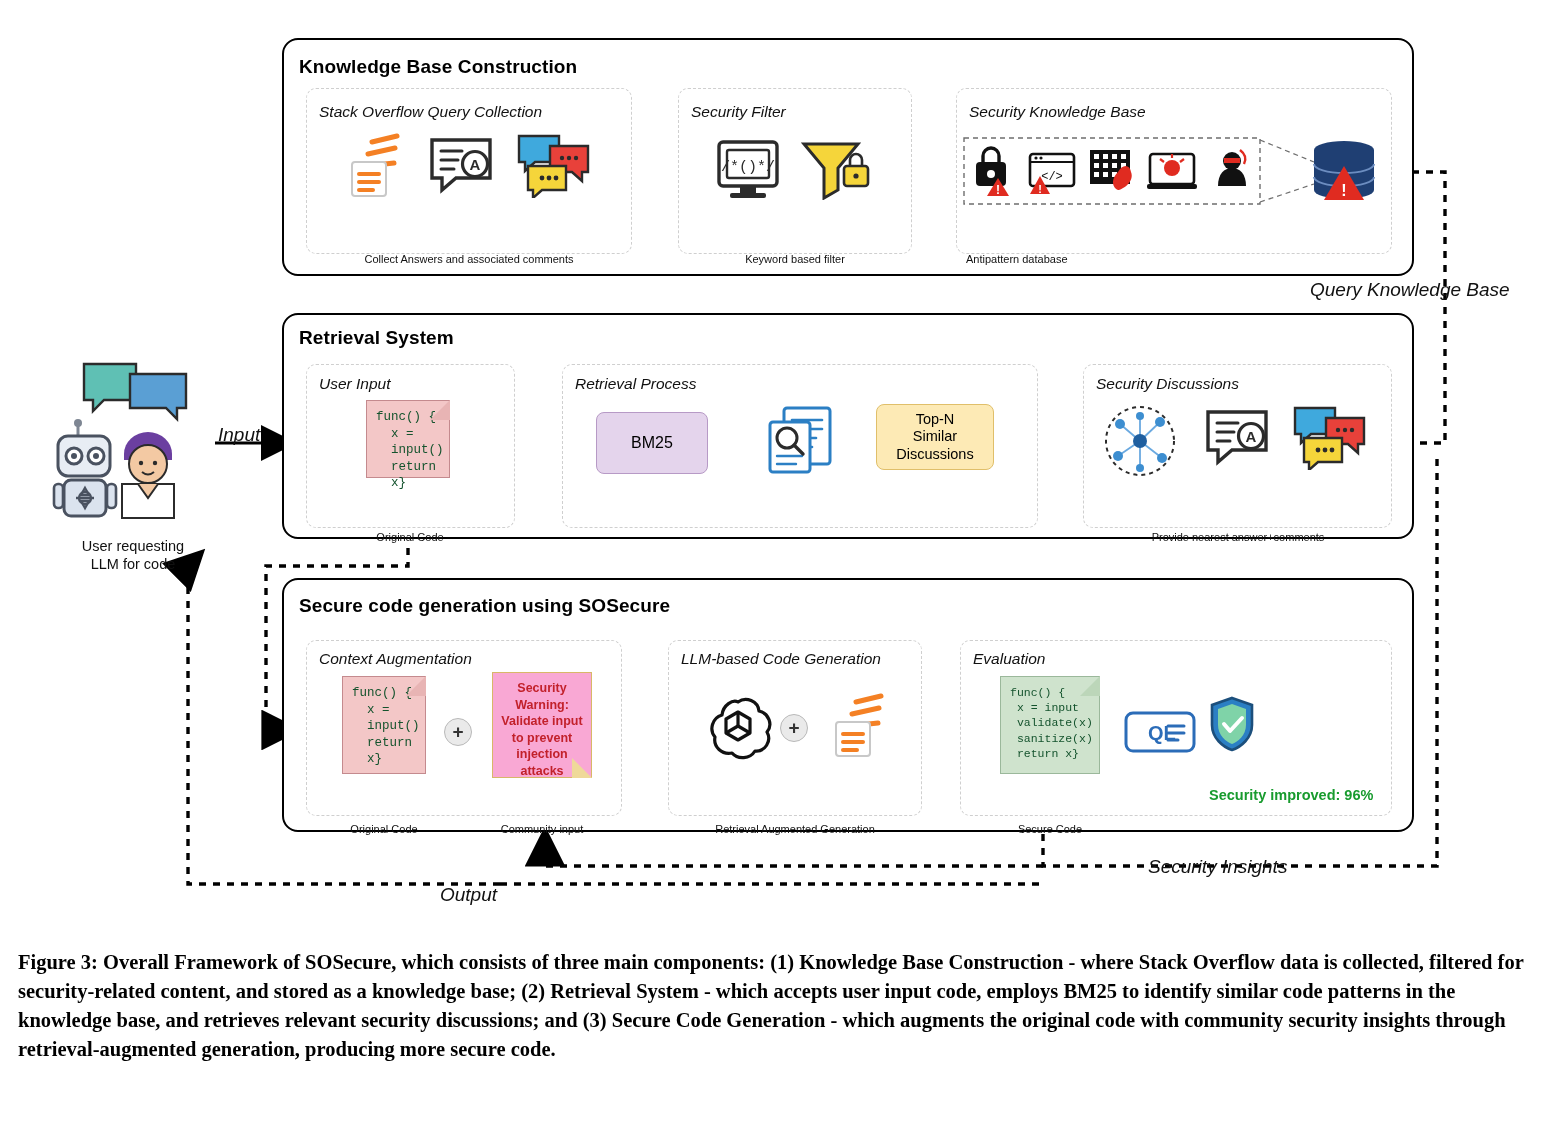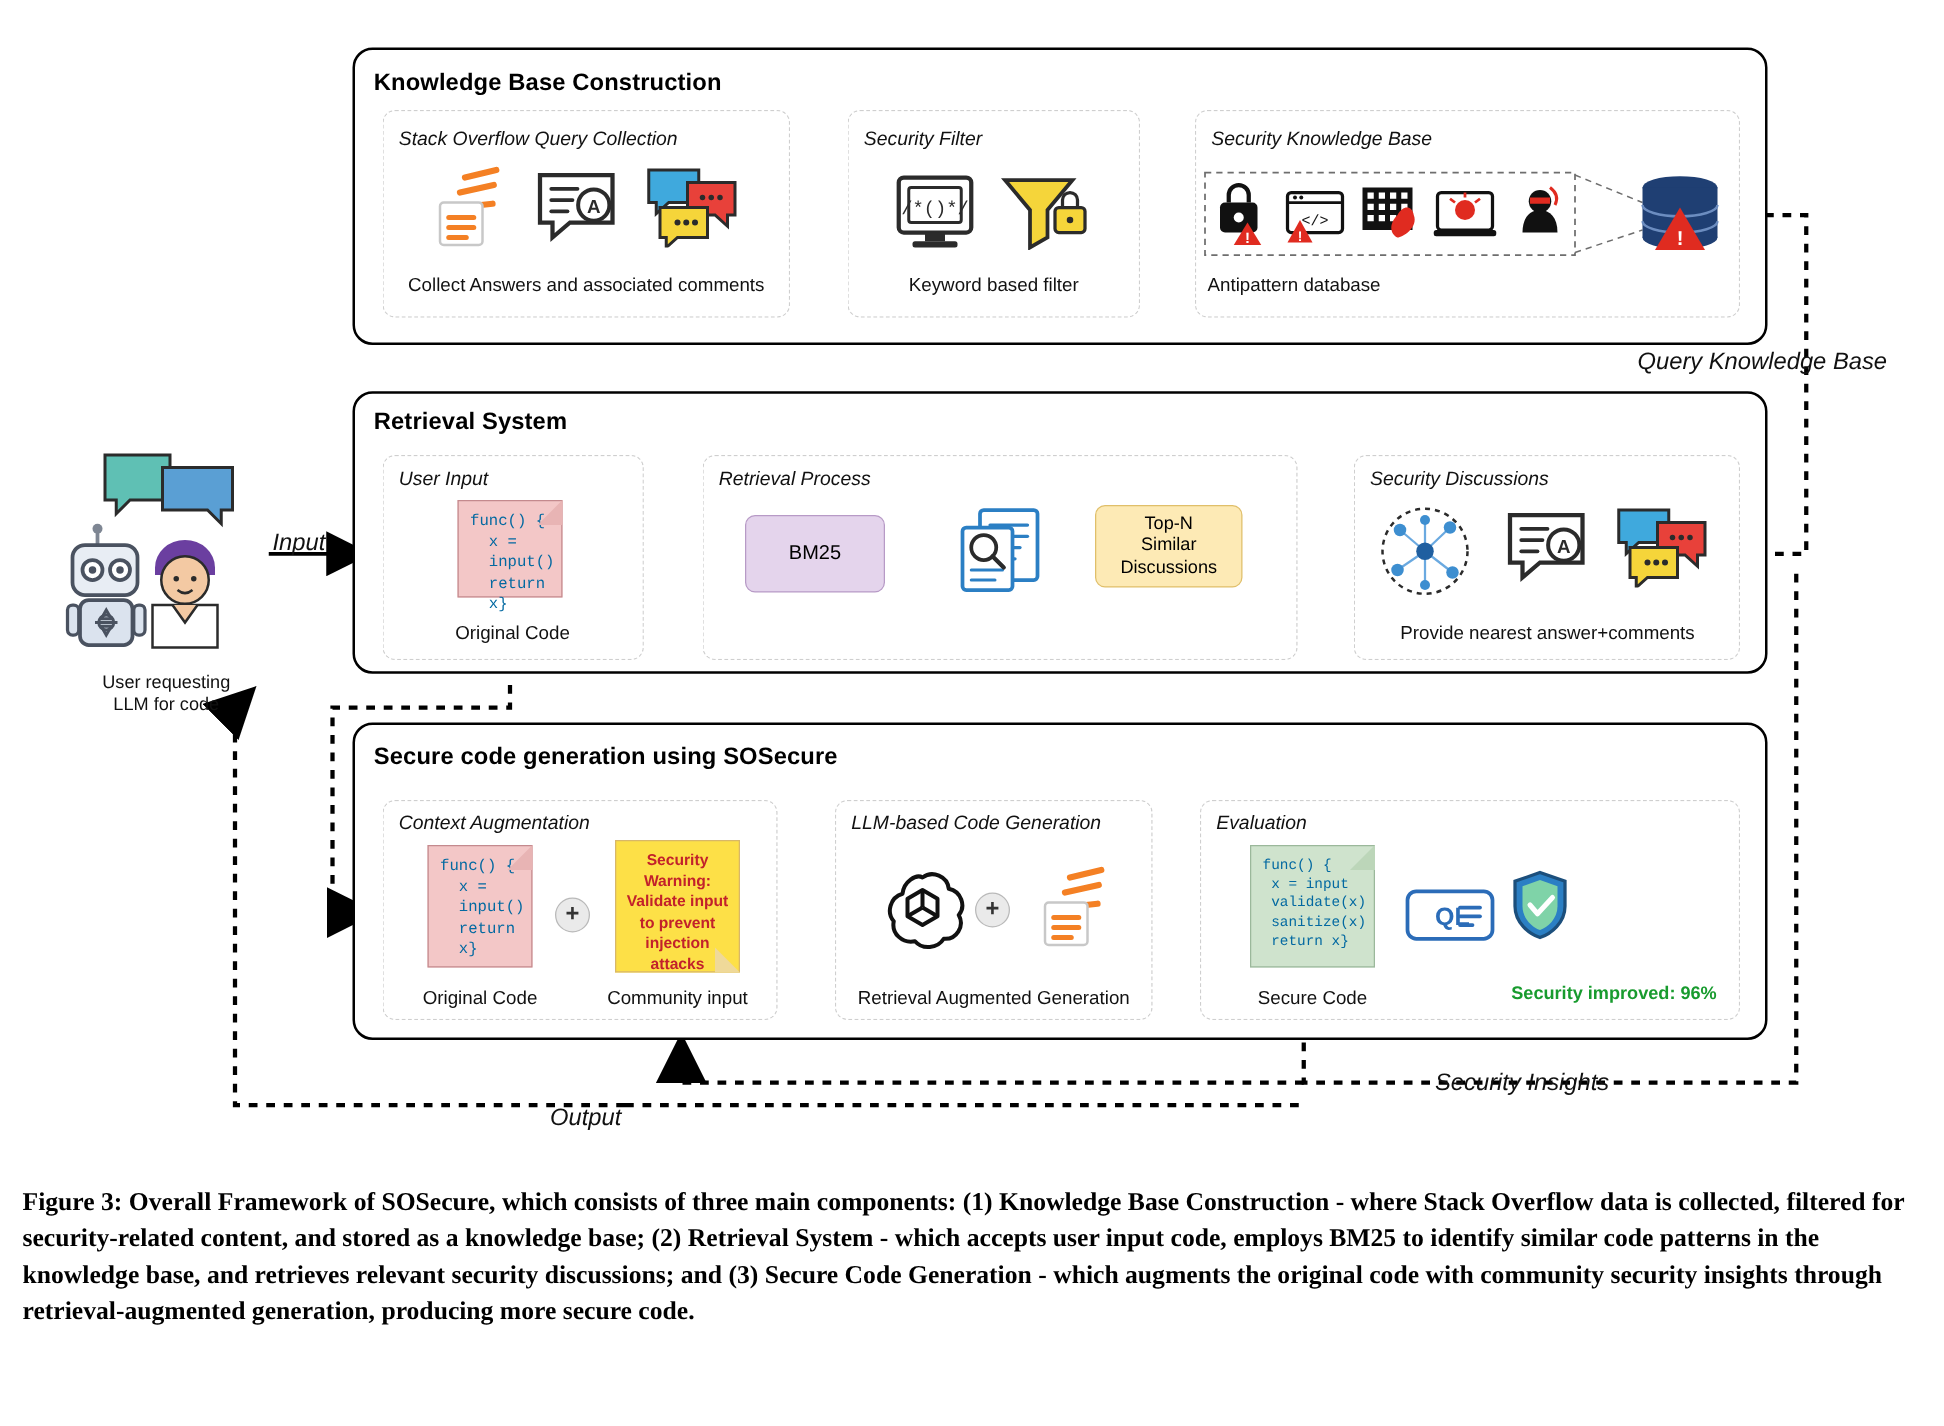--- a/index.html
+++ b/index.html
@@ -53,41 +53,42 @@
     box-sizing: border-box;
   }
   .subbox-title {
     position: absolute;
     font-style: italic;
     font-size: 15.5px;
     color: #111;
   }
   .caption-under {
     position: absolute;
-    font-size: 15px;
+    font-size: 11px;
     color: #111;
     text-align: center;
+    margin-top: 33px;
   }
 
   
   .codedoc {
     position: absolute;
     box-sizing: border-box;
     font-family: "Liberation Mono", monospace;
     font-size: 12.5px;
     line-height: 1.32;
     padding: 8px 7px 0 9px;
     white-space: pre;
     border: 1.3px solid #c98f93;
     background: #f4c9c9;
-    color: #0369a1;
+    color: #14532d;
   }
   .codedoc.pink  { border-color:#c48a8e; background:#f3c7c7; }
   .codedoc.green { border-color:#9bb89b; background:#cfe3cd; }
-  .codedoc.yellow{ border-color:#d8b768; background:#fde047; color:#c2212b; font-family:"Liberation Sans",sans-serif; font-size:12.5px; text-align:center; white-space:normal; padding:7px 6px; font-weight:bold;}
+  .codedoc.yellow{ border-color:#d8b768; background:#f9a8d4; color:#c2212b; font-family:"Liberation Sans",sans-serif; font-size:12.5px; text-align:center; white-space:normal; padding:7px 6px; font-weight:bold;}
   .dogear {
     position: absolute;
     width: 0; height: 0;
     border-style: solid;
   }
 
   
   .roundbox {
     position: absolute;
     box-sizing: border-box;

